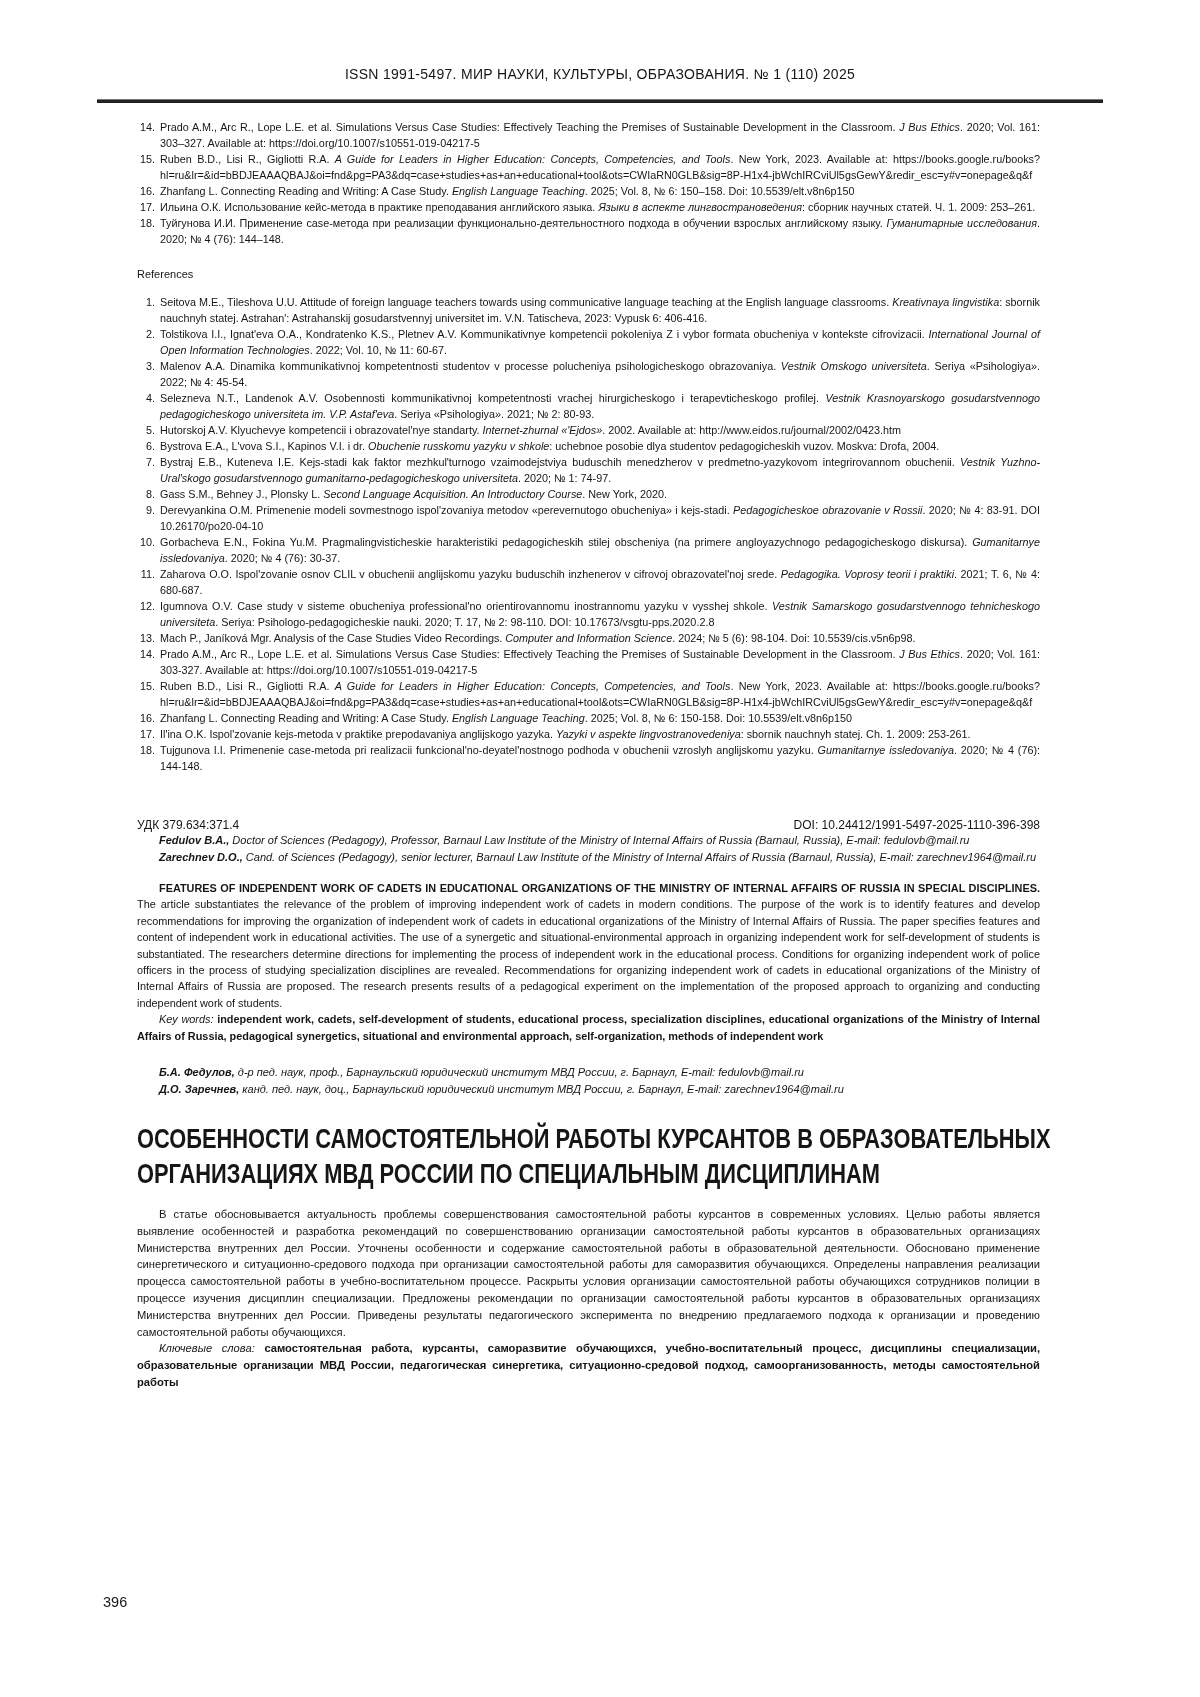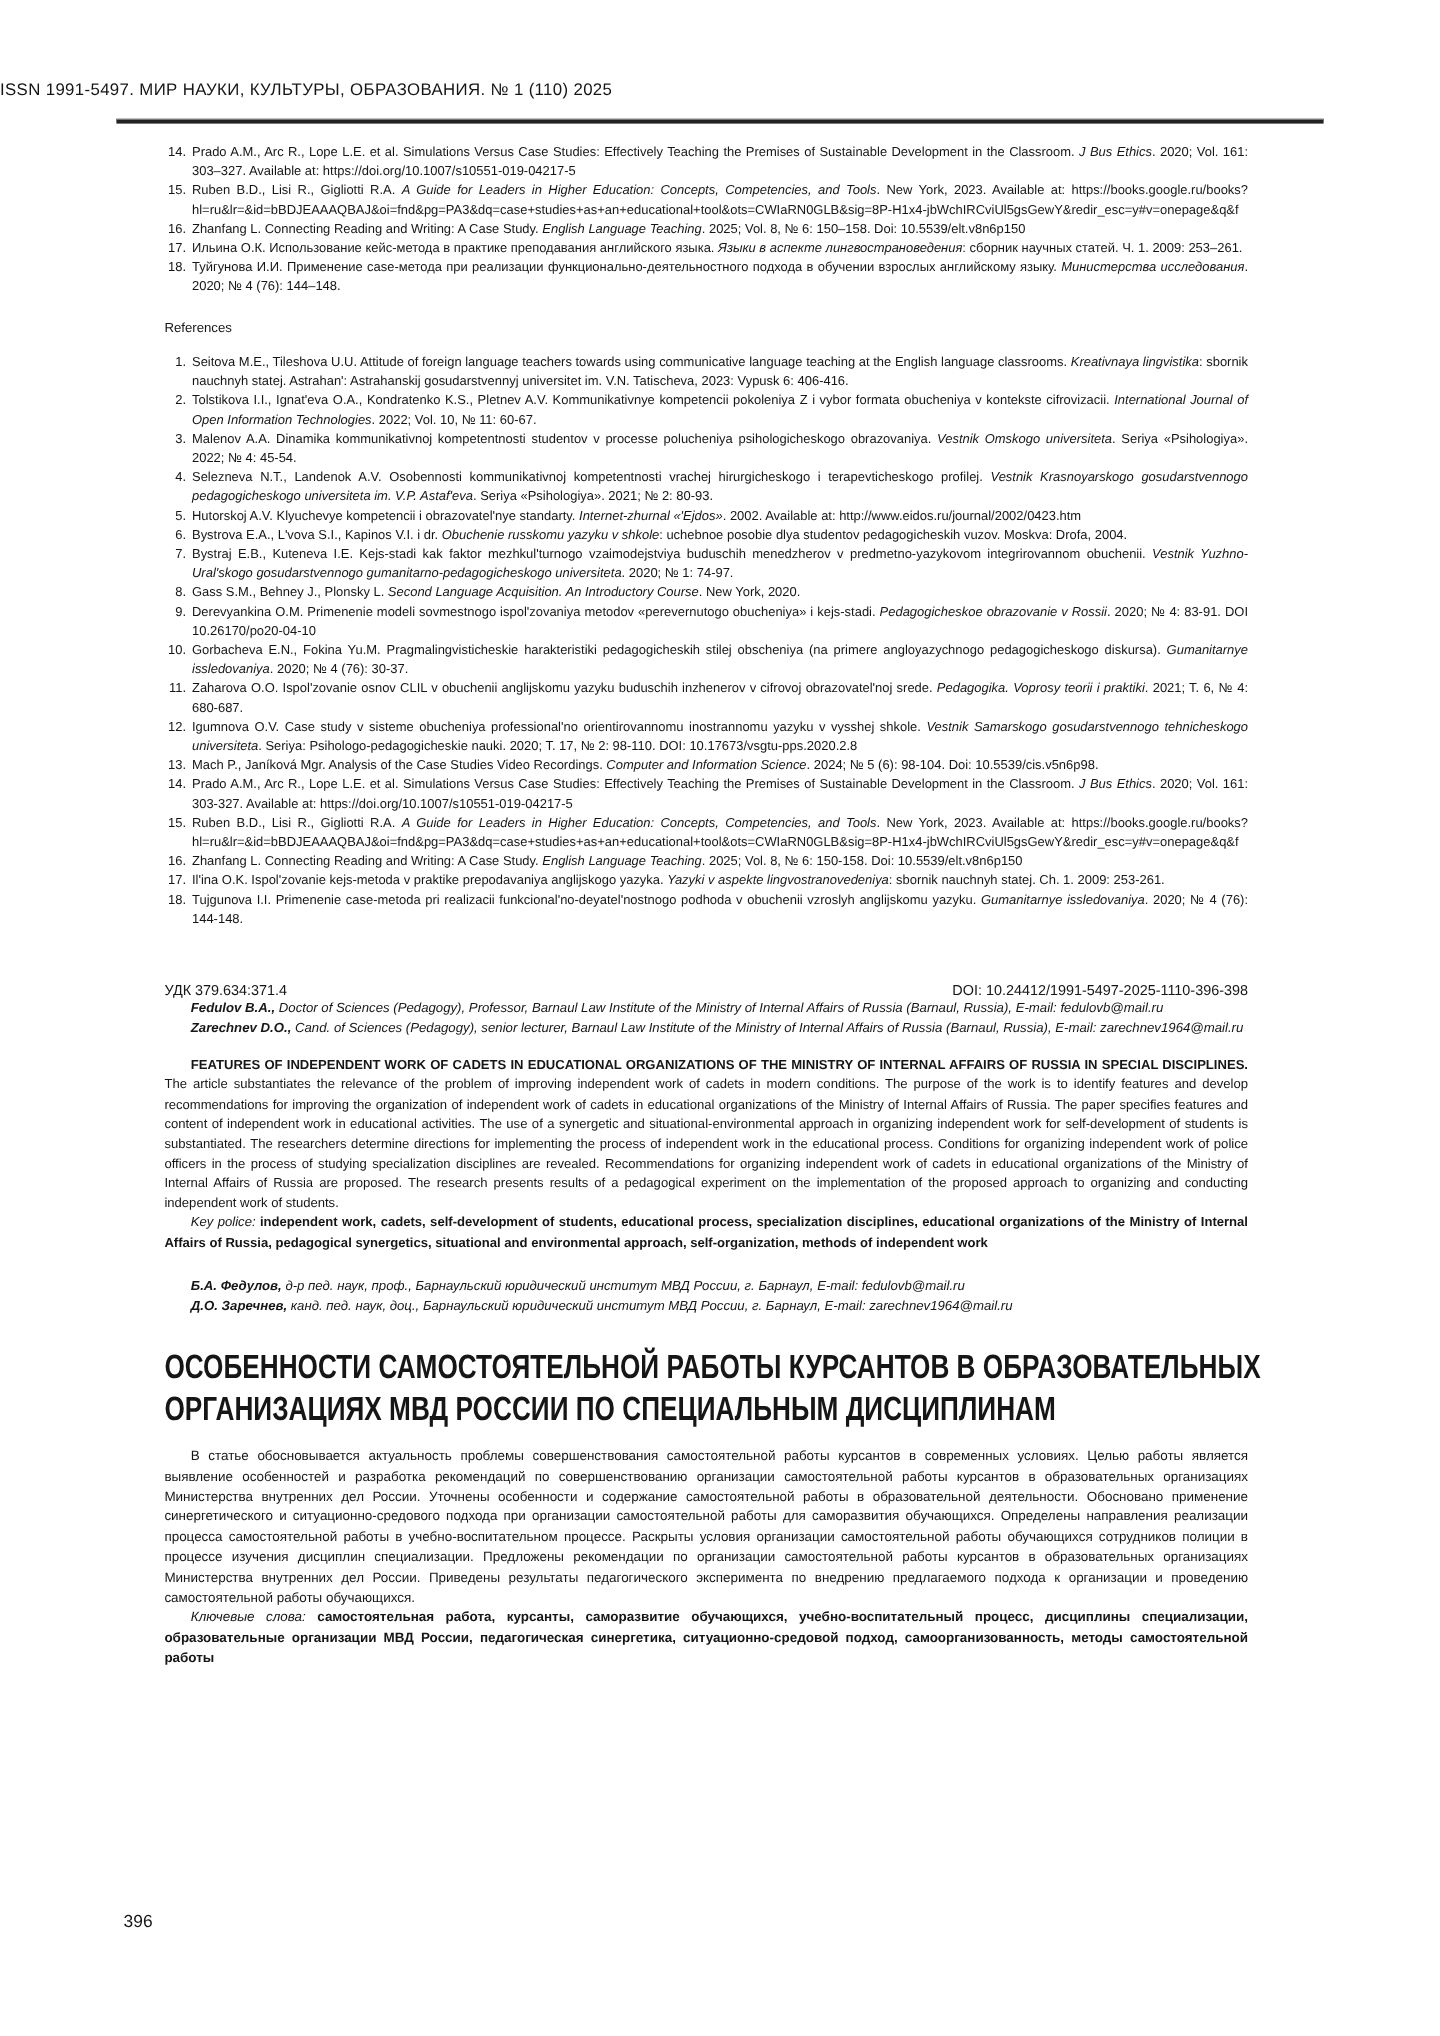--- a/index.html
+++ b/index.html
@@ -1,20 +1,20 @@
 <!DOCTYPE html>
 <html lang="ru"><head>
 <meta charset="utf-8">
 <style>
   *{box-sizing:border-box}
   html,body{margin:0;padding:0;background:#ffffff}
   .page{position:relative;width:1200px;height:1697px;background:#fff;
         font-family:"Liberation Sans",sans-serif;color:#161616;overflow:hidden;
         -webkit-font-smoothing:antialiased}
-  .header{position:absolute;top:66px;left:0;width:100%;
+  .header{position:absolute;top:66px;left:0;width:100%;text-align:center;
           font-size:14px;letter-spacing:.3px}
   .rule{position:absolute;top:99px;left:97px;width:1006px;height:4px;
         background:#222;border-top:1px solid #777}
   .content{position:absolute;top:119px;left:137px;width:903px}
   p{margin:0}
   ol.ref-list{margin:0;padding:0;list-style:none;font-size:10.8px;line-height:16px}
   .ref-list li{display:flex}
   .ref-list .num{flex:0 0 23px;text-align:right;padding-right:5px;white-space:nowrap}
   .ref-list .txt{flex:1;text-align:justify;overflow-wrap:anywhere;hyphens:auto}
   .refs-heading{font-size:11px;margin:21px 0 14px}
@@ -56,21 +56,21 @@
         <li>
           <span class="num">16.</span>
           <span class="txt">Zhanfang L. Connecting Reading and Writing: A Case Study. <span class="i">English Language Teaching</span>. 2025; Vol. 8, № 6: 150–158. Doi: 10.5539/elt.v8n6p150</span>
         </li>
         <li>
           <span class="num">17.</span>
           <span class="txt">Ильина О.К. Использование кейс-метода в практике преподавания английского языка. <span class="i">Языки в аспекте лингвострановедения</span>: сборник научных статей. Ч. 1. 2009: 253–261.</span>
         </li>
         <li>
           <span class="num">18.</span>
-          <span class="txt">Туйгунова И.И. Применение case-метода при реализации функционально-деятельностного подхода в обучении взрослых английскому языку. <span class="i">Министерства исследования</span>. 2020; № 4 (76): 144–148.</span>
+          <span class="txt">Туйгунова И.И. Применение case-метода при реализации функционально-деятельностного подхода в обучении взрослых английскому языку. <span class="i">Гуманитарные исследования</span>. 2020; № 4 (76): 144–148.</span>
         </li>
       </ol>
 
     <div class="refs-heading">References</div>
 
     <ol class="ref-list">
         <li>
           <span class="num">1.</span>
           <span class="txt">Seitova M.E., Tileshova U.U. Attitude of foreign language teachers towards using communicative language teaching at the English language classrooms. <span class="i">Kreativnaya lingvistika</span>: sbornik nauchnyh statej. Astrahan': Astrahanskij gosudarstvennyj universitet im. V.N. Tatischeva, 2023: Vypusk 6: 406-416.</span>
         </li>
@@ -149,21 +149,21 @@
       <span>УДК 379.634:371.4</span>
       <span>DOI: 10.24412/1991-5497-2025-1110-396-398</span>
     </div>
 
     <div class="authors-en">
       <p class="author"><span class="b">Fedulov B.A.,</span> Doctor of Sciences (Pedagogy), Professor, Barnaul Law Institute of the Ministry of Internal Affairs of Russia (Barnaul, Russia), E-mail: fedulovb@mail.ru</p>
       <p class="author"><span class="b">Zarechnev D.O.,</span> Cand. of Sciences (Pedagogy), senior lecturer, Barnaul Law Institute of the Ministry of Internal Affairs of Russia (Barnaul, Russia), E-mail: zarechnev1964@mail.ru</p>
     </div>
 
     <p class="abstract"><span class="b">FEATURES OF INDEPENDENT WORK OF CADETS IN EDUCATIONAL ORGANIZATIONS OF THE MINISTRY OF INTERNAL AFFAIRS OF RUSSIA IN SPECIAL DISCIPLINES.</span> The article substantiates the relevance of the problem of improving independent work of cadets in modern conditions. The purpose of the work is to identify features and develop recommendations for improving the organization of independent work of cadets in educational organizations of the Ministry of Internal Affairs of Russia. The paper specifies features and content of independent work in educational activities. The use of a synergetic and situational-environmental approach in organizing independent work for self-development of students is substantiated. The researchers determine directions for implementing the process of independent work in the educational process. Conditions for organizing independent work of police officers in the process of studying specialization disciplines are revealed. Recommendations for organizing independent work of cadets in educational organizations of the Ministry of Internal Affairs of Russia are proposed. The research presents results of a pedagogical experiment on the implementation of the proposed approach to organizing and conducting independent work of students.</p>
-    <p class="abstract keywords"><span class="i">Key police: </span><span class="b">independent work, cadets, self-development of students, educational process, specialization disciplines, educational organizations of the Ministry of Internal Affairs of Russia, pedagogical synergetics, situational and environmental approach, self-organization, methods of independent work</span></p>
+    <p class="abstract keywords"><span class="i">Key words: </span><span class="b">independent work, cadets, self-development of students, educational process, specialization disciplines, educational organizations of the Ministry of Internal Affairs of Russia, pedagogical synergetics, situational and environmental approach, self-organization, methods of independent work</span></p>
 
     <div class="authors-ru">
       <p class="author"><span class="b">Б.А. Федулов,</span> д-р пед. наук, проф., Барнаульский юридический институт МВД России, г. Барнаул, E-mail: fedulovb@mail.ru</p>
       <p class="author"><span class="b">Д.О. Заречнев,</span> канд. пед. наук, доц., Барнаульский юридический институт МВД России, г. Барнаул, E-mail: zarechnev1964@mail.ru</p>
     </div>
 
     <h1 class="title">
       <span class="title-line">ОСОБЕННОСТИ САМОСТОЯТЕЛЬНОЙ РАБОТЫ КУРСАНТОВ В ОБРАЗОВАТЕЛЬНЫХ</span>
       <span class="title-line">ОРГАНИЗАЦИЯХ МВД РОССИИ ПО СПЕЦИАЛЬНЫМ ДИСЦИПЛИНАМ</span>
     </h1>

